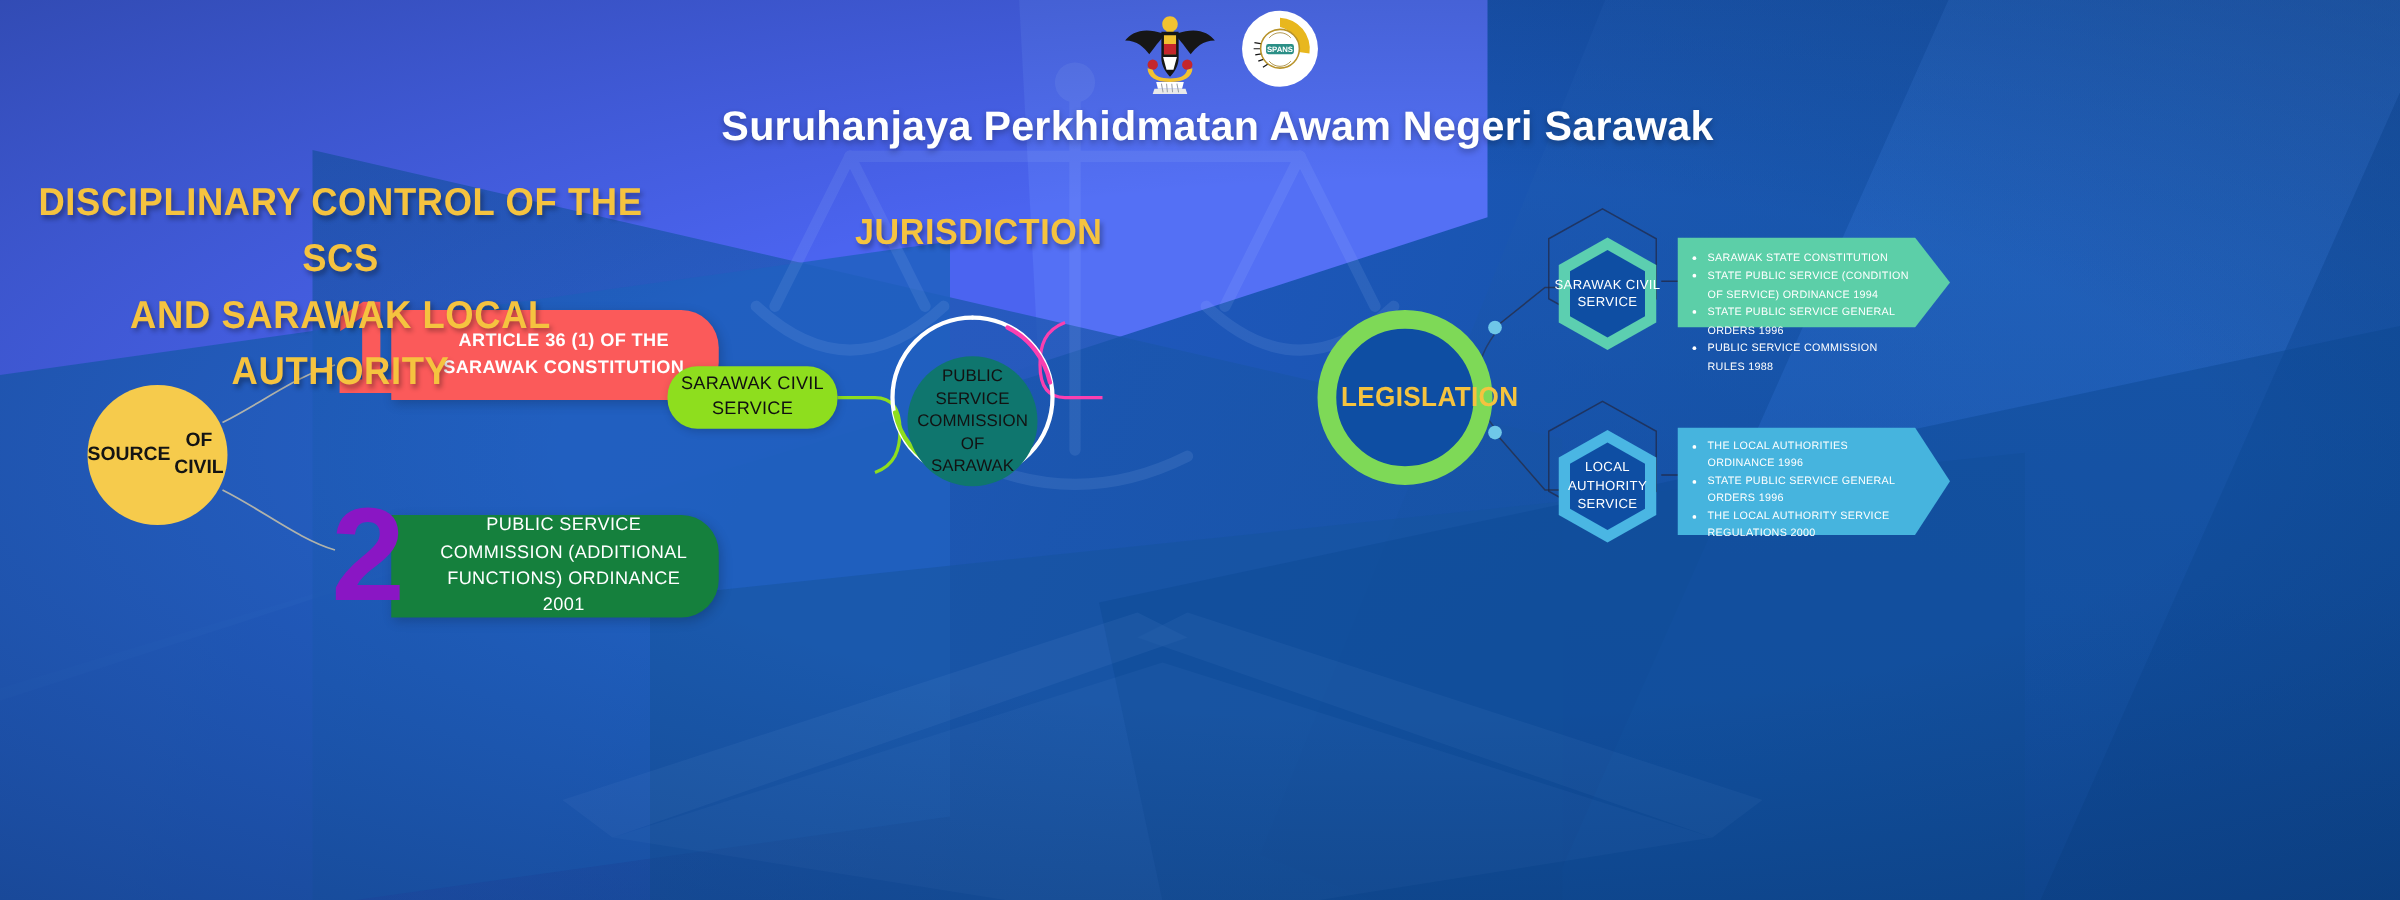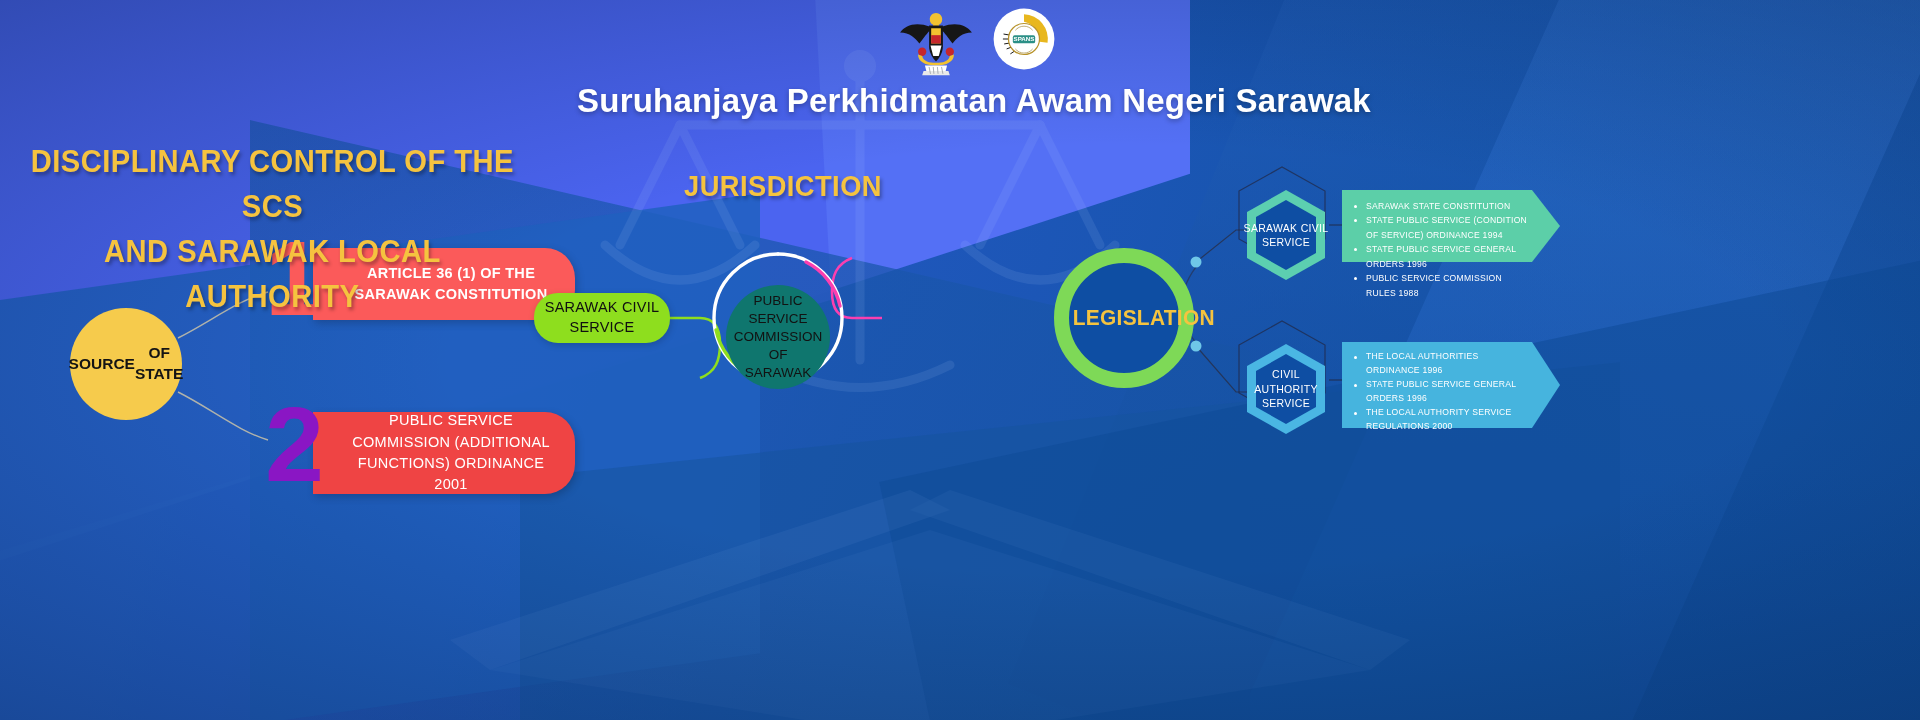--- a/index.html
+++ b/index.html
@@ -200,21 +200,21 @@
     text-align: center;
     padding: 0 24px 0 38px;
     z-index: 1;
     box-shadow: 2px 3px 9px rgba(0,0,0,.20);
   }
   #item-1 { left: 263px; top: 238px; width: 250px; height: 110px; }
   #item-1 .num-glyph { color: #fb5a5a; left: 2px; top: -4px; }
   #item-1 .num-pill  { background: #fb5a5a; top: 10px; width: 200px; height: 72px; font-weight: bold; }
   #item-2 { left: 263px; top: 400px; width: 250px; height: 110px; }
   #item-2 .num-glyph { color: #8a16c4; left: 2px; top: 0px; }
-  #item-2 .num-pill  { background: #ef4444; top: 12px; width: 200px; height: 82px; }
+  #item-2 .num-pill  { background: #15803d; top: 12px; width: 200px; height: 82px; }
 
   
   .pill {
     position: absolute;
     border-radius: 24px;
     display: flex;
     align-items: center;
     justify-content: center;
     text-align: center;
     color: #101010;
@@ -445,21 +445,21 @@
 
   <div class="sec-heading" id="left-heading">
     <div>DISCIPLINARY CONTROL OF THE SCS</div>
     <div>AND SARAWAK LOCAL AUTHORITY</div>
   </div>
 
   <div class="sec-heading" id="jurisdiction-heading">JURISDICTION</div>
 
   <div class="source-circle">
     <span>SOURCE</span>
-    <span>OF STATE</span>
+    <span>OF CIVIL</span>
   </div>
 
   <div class="num-item" id="item-1">
     <div class="num-pill">ARTICLE 36 (1) OF THE SARAWAK CONSTITUTION</div>
     <div class="num-glyph">1</div>
   </div>
 
   <div class="num-item" id="item-2">
     <div class="num-pill">PUBLIC SERVICE COMMISSION (ADDITIONAL FUNCTIONS) ORDINANCE 2001</div>
     <div class="num-glyph">2</div>
@@ -491,21 +491,21 @@
       <span>SARAWAK CIVIL SERVICE</span>
     </div>
   </div>
 
   <div class="hex" id="hex-las">
     <svg viewBox="0 0 86 96" width="86" height="96">
       <path d="M43 3 L82 25 L82 71 L43 93 L4 71 L4 25 Z" fill="#4ab6e3"></path>
       <path d="M43 13 L73 30 L73 66 L43 83 L13 66 L13 30 Z" fill="#0e4ea3"></path>
     </svg>
     <div class="hex-label">
-      <span>CIVIL AUTHORITY SERVICE</span>
+      <span>LOCAL AUTHORITY SERVICE</span>
     </div>
   </div>
 
   <div class="arrow-box" id="box-scs">
     <svg class="arrow-bg" viewBox="0 0 218 72" preserveAspectRatio="none">
       <path d="M0 0 L190 0 L218 36 L190 72 L0 72 Z" fill="#5ccfa8"></path>
     </svg>
     <ul>
       <li>SARAWAK STATE CONSTITUTION</li>
       <li>STATE PUBLIC SERVICE (CONDITION OF SERVICE) ORDINANCE 1994</li>

